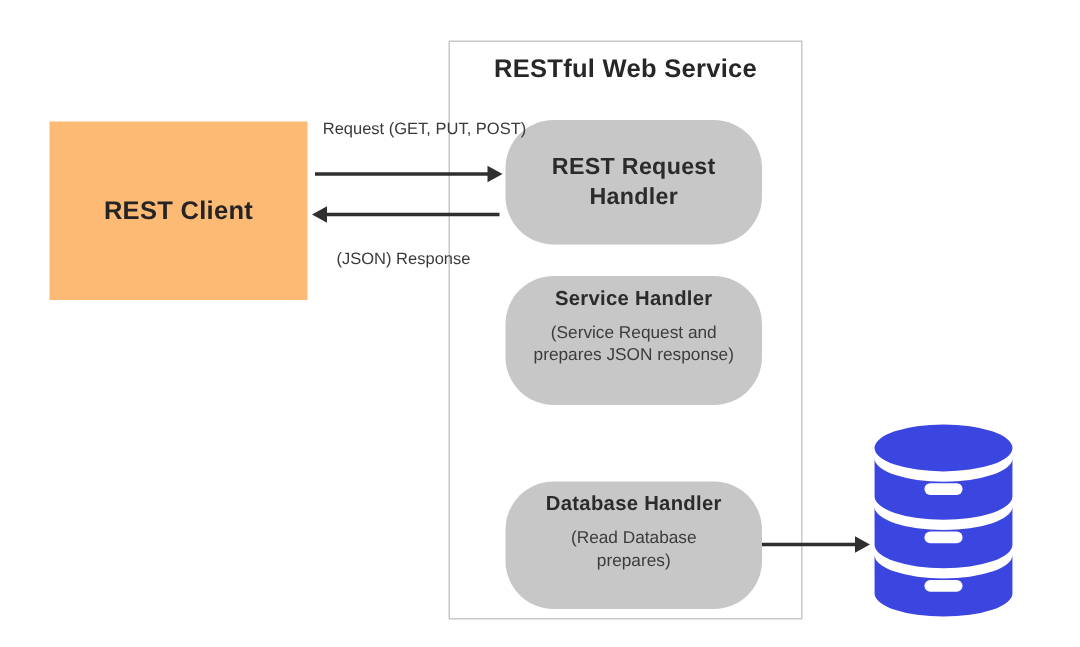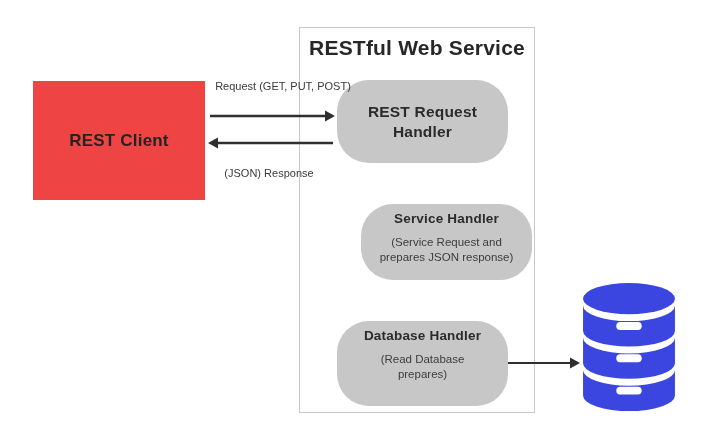--- a/index.html
+++ b/index.html
@@ -22,31 +22,31 @@
     left: 299px; top: 27px;
     width: 236px; height: 386px;
     border: 1px solid #c8c8c8;
     box-sizing: border-box;
     background: #ffffff;
   }
   .service-title {
     left: 299px; top: 36px;
     width: 236px;
     text-align: center;
-    font-size: 21px;
+    font-size: 17px;
     font-weight: bold;
     color: #272727;
     letter-spacing: 0.2px;
   }
 
   
   .client-box {
     left: 33px; top: 81px;
     width: 172px; height: 119px;
-    background: #ef4444;
+    background: #fdba74;
     display: flex;
     align-items: center;
     justify-content: center;
   }
   .client-label {
     font-size: 17px;
     font-weight: bold;
     color: #242424;
     letter-spacing: 0.2px;
   }
@@ -64,21 +64,21 @@
     top: 80px; height: 83px;
     display: flex;
     align-items: center;
     justify-content: center;
   }
   .handler-request .handler-title {
     font-size: 15.5px;
     width: 135px;
     line-height: 1.25;
   }
-  .handler-service  { top: 204px; height: 76px; padding-top: 7px; margin-left: 24px; }
+  .handler-service  { top: 184px; height: 86px; padding-top: 7px; }
   .handler-database { top: 321px; height: 85px; padding-top: 7px; }
   .handler-title {
     font-weight: bold;
     color: #2b2b2b;
     font-size: 13.5px;
     letter-spacing: 0.2px;
   }
   .handler-sub {
     margin: 9px auto 0 auto;
     font-size: 11.5px;

